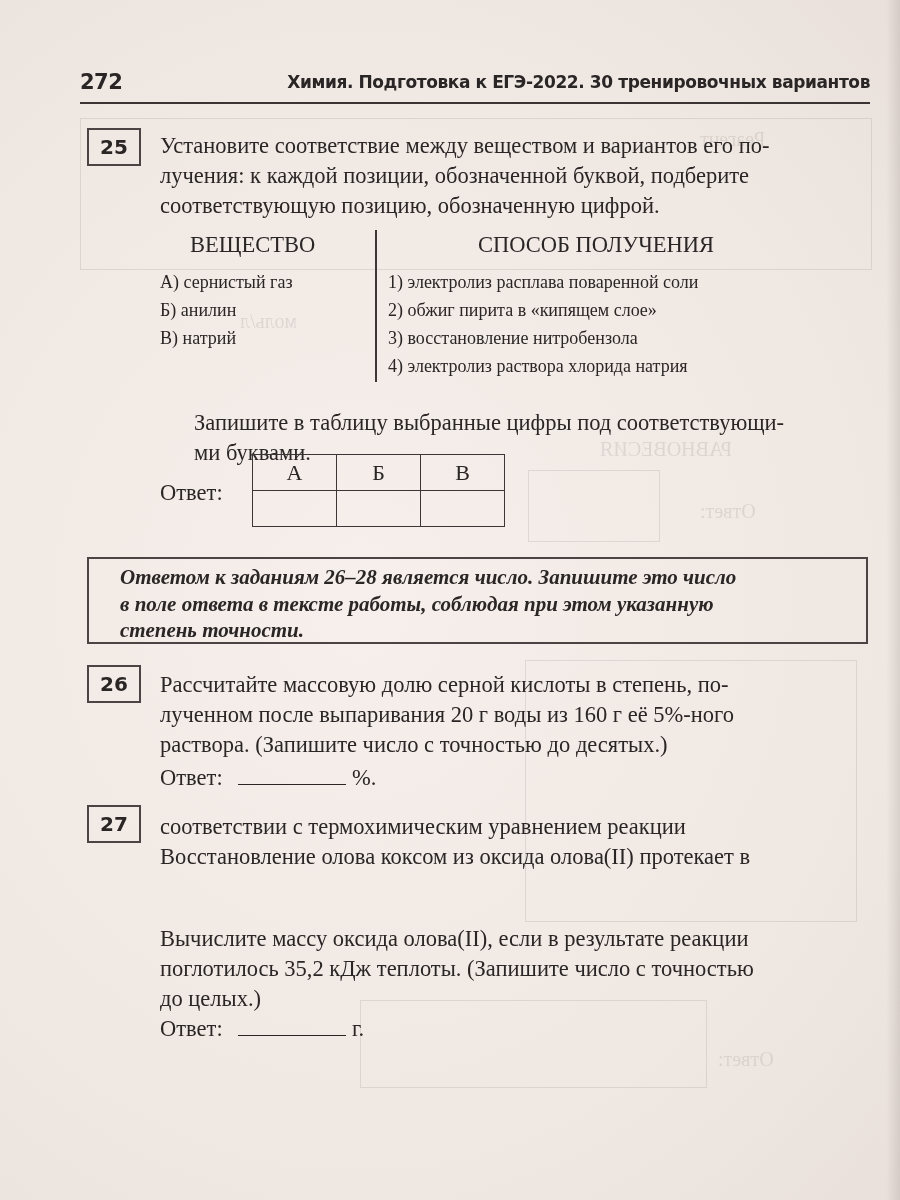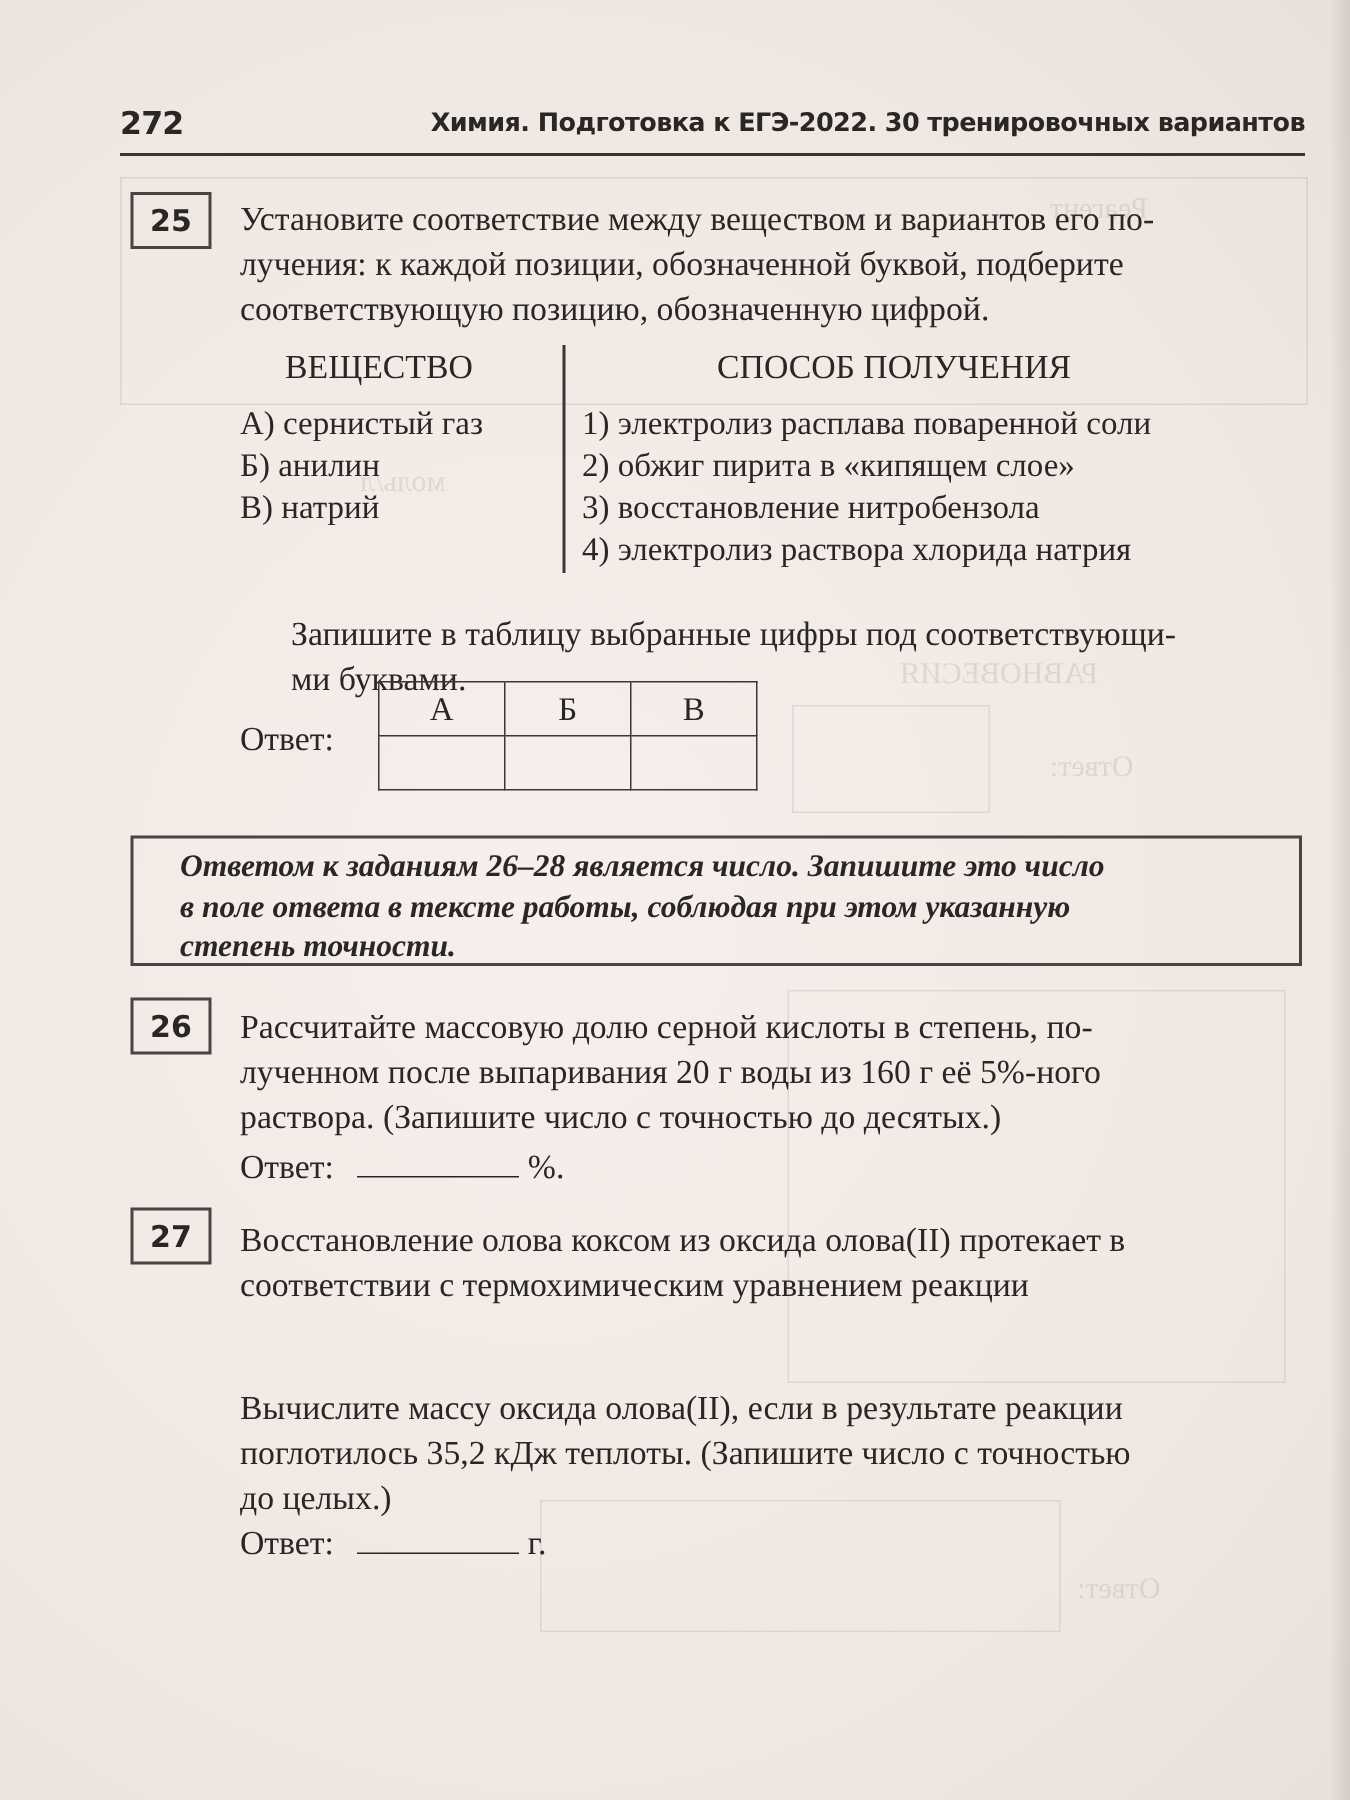--- a/index.html
+++ b/index.html
@@ -23,21 +23,21 @@
 
     .task-num { position: absolute; width: 54px; height: 38px; border: 2px solid #4a4444;
       box-sizing: border-box; font-family: "DejaVu Sans", "Liberation Sans", sans-serif;
       font-weight: bold; font-size: 20px; text-align: center; line-height: 34px; }
 
     .para { position: absolute; font-size: 22.5px; line-height: 30px; text-align: justify; }
     .line { display: block; white-space: nowrap; }
 
     .col-head { position: absolute; font-size: 22.5px; top: 232px; }
     .divider-v { position: absolute; left: 375px; top: 230px; width: 1.5px; height: 152px; background: #3c3636; }
-    .list { position: absolute; font-size: 22px; line-height: 28px; white-space: nowrap; }
+    .list { position: absolute; font-size: 18px; line-height: 28px; white-space: nowrap; }
 
     .answer-label { position: absolute; font-size: 22.5px; }
     table.ans { position: absolute; left: 252px; top: 454px; border-collapse: collapse; }
     table.ans td { border: 1.5px solid #3c3636; width: 83px; height: 35px; text-align: center;
       font-size: 22px; padding: 0; }
 
     .notice { position: absolute; left: 87px; top: 557px; width: 781px; height: 87px;
       border: 2px solid #4a4444; box-sizing: border-box; padding-left: 38px; }
     .notice-text { position: absolute; left: 33px; top: 5px; width: 740px; font-style: italic; font-weight: bold;
       font-size: 21px; line-height: 26.5px; text-align: justify; }
@@ -131,22 +131,22 @@
     <span class="line">раствора. (Запишите число с точностью до десятых.)</span>
   </div>
   <div class="para" style="left:160px;top:763px;">
     <span>Ответ:</span>
     <span class="blank" style="width:108px;margin-left:10px;"></span>
     <span>%.</span>
   </div>
 
   <div class="task-num" style="left:87px;top:805px;">27</div>
   <div class="para" style="left:160px;top:812px;width:708px;">
+    <span class="line">соответствии с термохимическим уравнением реакции</span>
     <span class="line">Восстановление олова коксом из оксида олова(II) протекает в</span>
-    <span class="line">соответствии с термохимическим уравнением реакции</span>
   </div>
 
 
   <div class="para" style="left:160px;top:924px;width:708px;">
     <span class="line">Вычислите массу оксида олова(II), если в результате реакции</span>
     <span class="line">поглотилось 35,2 кДж теплоты. (Запишите число с точностью</span>
     <span class="line">до целых.)</span>
   </div>
   <div class="para" style="left:160px;top:1014px;">
     <span>Ответ:</span>

